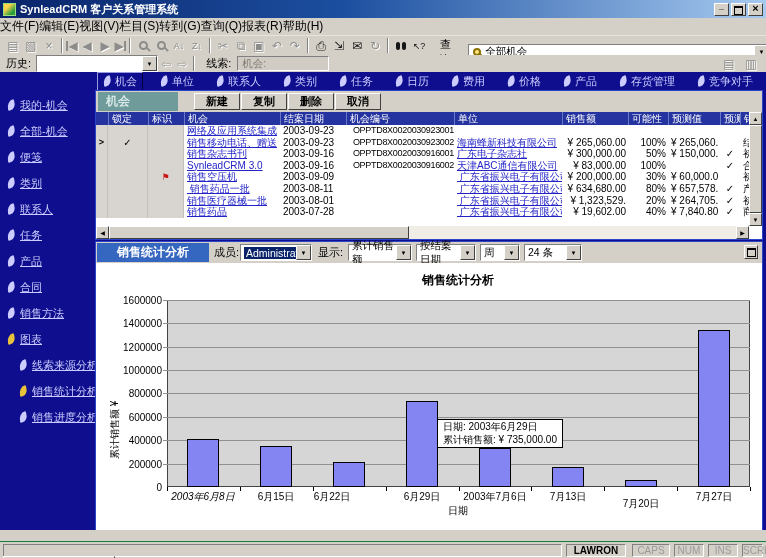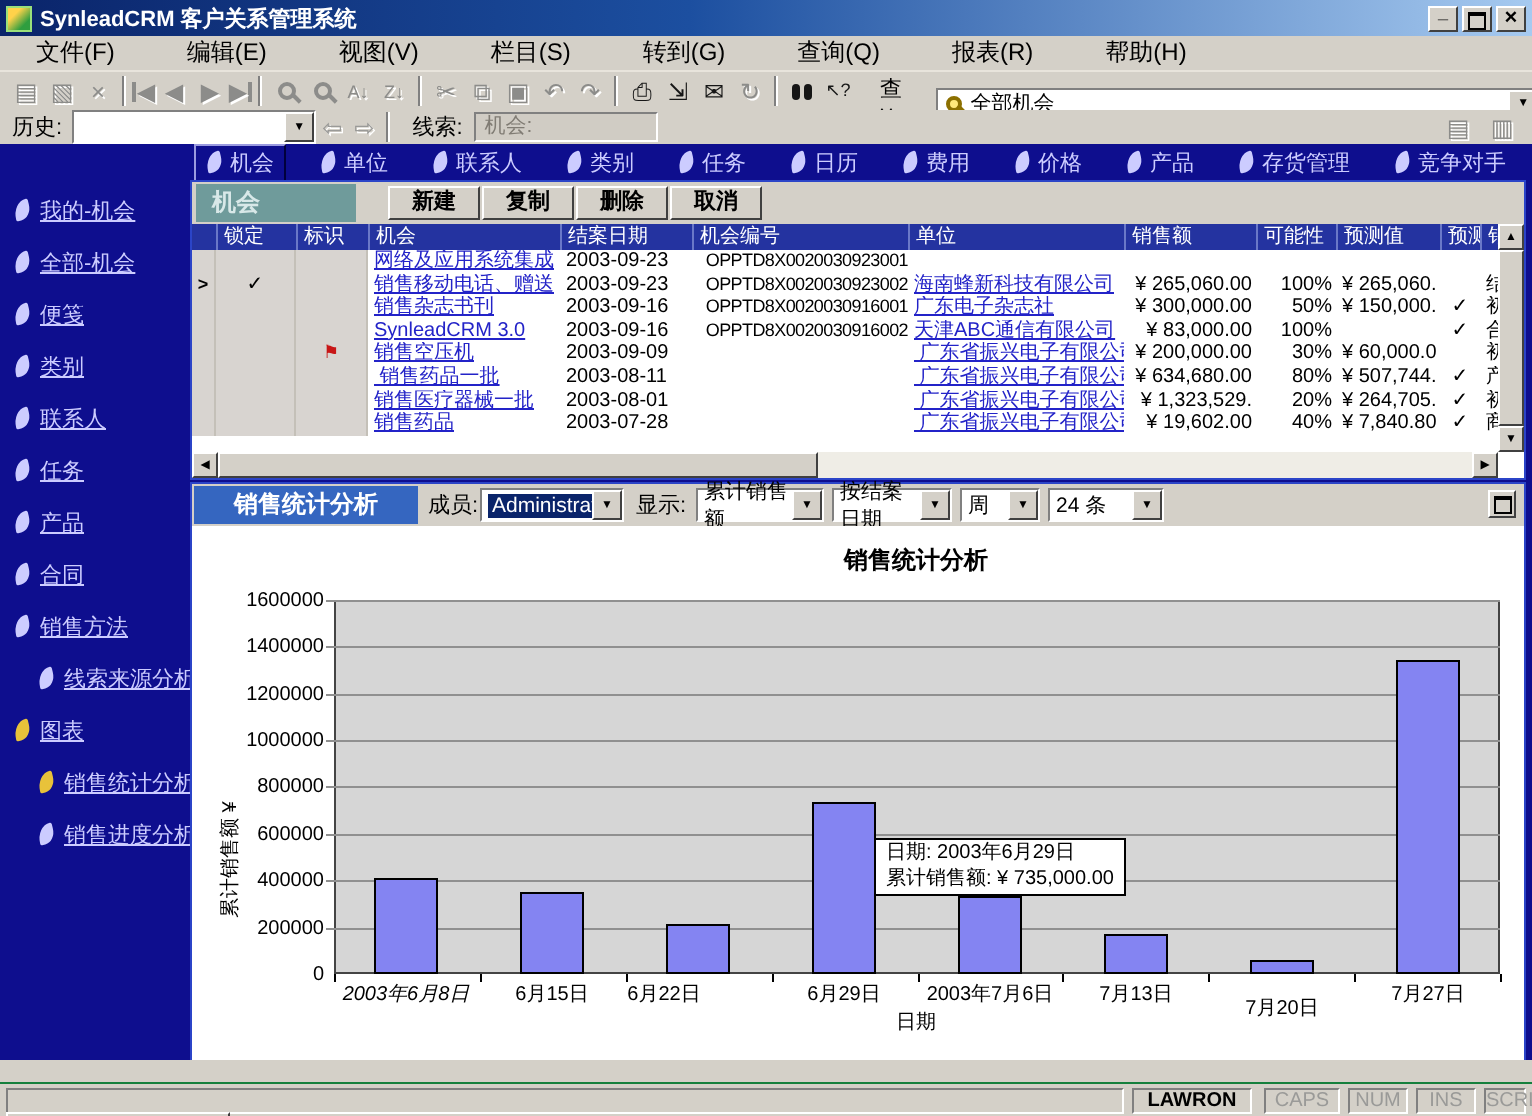--- a/index.html
+++ b/index.html
@@ -10,21 +10,21 @@
 #titlebar{position:absolute;left:0;top:0;width:766px;height:18px;background:linear-gradient(90deg,#0a246a,#1c4fa0 45%,#a6caf0);display:flex;align-items:center;padding:0 3px;color:#fff;}
 #app-icon{width:13px;height:13px;background:linear-gradient(135deg,#ffd24a 30%,#2f9e3f 75%);border:1px solid #9adf7a;margin-right:4px;flex:none;}
 #title-text{font-weight:bold;font-size:11px;flex:1;white-space:nowrap;}
 .win-btn{width:15px;height:13px;margin-left:2px;background:#d4d0c8;border:1px solid;border-color:#fff #404040 #404040 #fff;color:#000;font-size:9px;line-height:10px;text-align:center;font-weight:bold;flex:none;}
 .wb-min::after{content:"_";position:relative;top:-3px;}
 .wb-max::after{content:"";display:block;width:7px;height:6px;border:1px solid #000;border-top-width:2px;margin:2px auto 0;}
 .wb-close::after{content:"×";font-size:11px;line-height:9px;}
 
 
 #menubar{position:absolute;left:0;top:18px;width:766px;height:18px;background:#d4d0c8;display:flex;align-items:center;border-bottom:1px solid #e8e4dc;}
-.menu-item{padding:2px 18px;font-size:12px;}
+.menu-item{padding:2px 0;font-size:12px;}
 
 
 #toolbar{position:absolute;left:0;top:36px;width:766px;height:19px;background:#d4d0c8;display:flex;align-items:center;padding-left:4px;}
 .tico{min-width:18px;height:16px;display:flex;align-items:center;justify-content:center;font-size:12px;color:#8c8c8a;text-shadow:1px 1px 0 #fff;}
 .tico.blk{color:#161616;text-shadow:none;}
 .tico.sm{font-size:9px;}
 .tico.barl{border-left:2px solid #8c8c8a;height:10px;min-width:12px;}
 .tico.barr{border-right:2px solid #8c8c8a;height:10px;min-width:12px;}
 .tsep{width:2px;height:15px;border-left:1px solid #808080;border-right:1px solid #fff;margin:0 3px;flex:none;}
 .mag{position:relative;width:9px;height:9px;border:2px solid #8c8c8a;border-radius:50%;display:inline-block;}
@@ -279,27 +279,27 @@
         <span class="side-label">产品</span>
       </div>
       <div class="side-item">
         <span class="flagico"></span>
         <span class="side-label">合同</span>
       </div>
       <div class="side-item">
         <span class="flagico"></span>
         <span class="side-label">销售方法</span>
       </div>
-      <div class="side-item sub">
-        <span class="flagico"></span>
-        <span class="side-label">线索来源分析</span>
-      </div>
       <div class="side-item">
         <span class="flagico gold"></span>
         <span class="side-label">图表</span>
+      </div>
+      <div class="side-item sub">
+        <span class="flagico"></span>
+        <span class="side-label">线索来源分析</span>
       </div>
       <div class="side-item sub">
         <span class="flagico gold"></span>
         <span class="side-label">销售统计分析</span>
       </div>
       <div class="side-item sub">
         <span class="flagico"></span>
         <span class="side-label">销售进度分析</span>
       </div>
     </div>
@@ -400,21 +400,21 @@
         <div class="trow">
           <span class="cell gray ctr" style="width: 12px;"></span>
           <span class="cell gray ctr" style="width: 40px;"></span>
           <span class="cell gray ctr" style="width: 36px;"></span>
           <span class="cell " style="width: 96px;"><a> 销售药品一批</a></span>
           <span class="cell " style="width: 66px;">2003-08-11</span>
           <span class="cell code" style="width: 108px;"></span>
           <span class="cell " style="width: 108px;"><a> 广东省振兴电子有限公司</a></span>
           <span class="cell rt" style="width: 66px;">¥ 634,680.00</span>
           <span class="cell rt" style="width: 40px;">80%</span>
-          <span class="cell " style="width: 52px;">¥ 507,744.</span>
+          <span class="cell " style="width: 52px;">¥ 657,578.</span>
           <span class="cell ctr" style="width: 20px;">✓</span>
           <span class="cell " style="width: 20px;">产</span>
         </div>
         <div class="trow">
           <span class="cell gray ctr" style="width: 12px;"></span>
           <span class="cell gray ctr" style="width: 40px;"></span>
           <span class="cell gray ctr" style="width: 36px;"></span>
           <span class="cell " style="width: 96px;"><a>销售医疗器械一批</a></span>
           <span class="cell " style="width: 66px;">2003-08-01</span>
           <span class="cell code" style="width: 108px;"></span>

